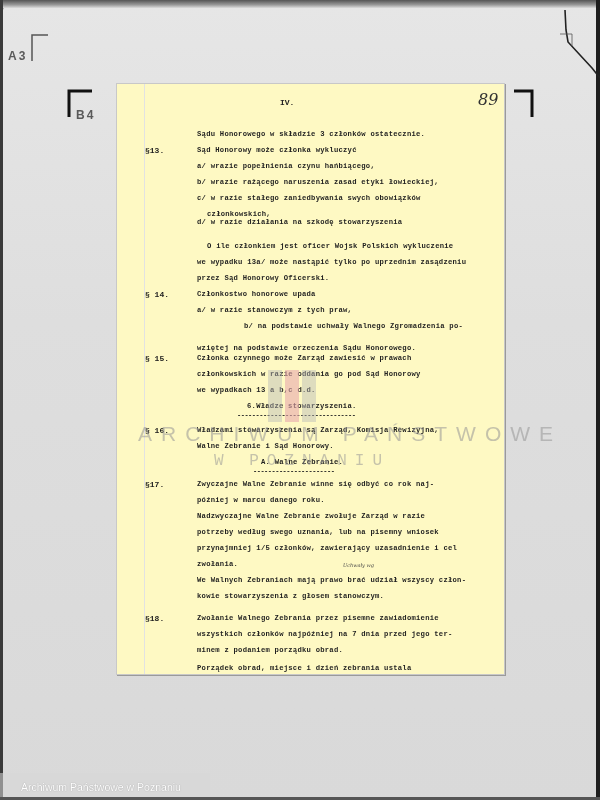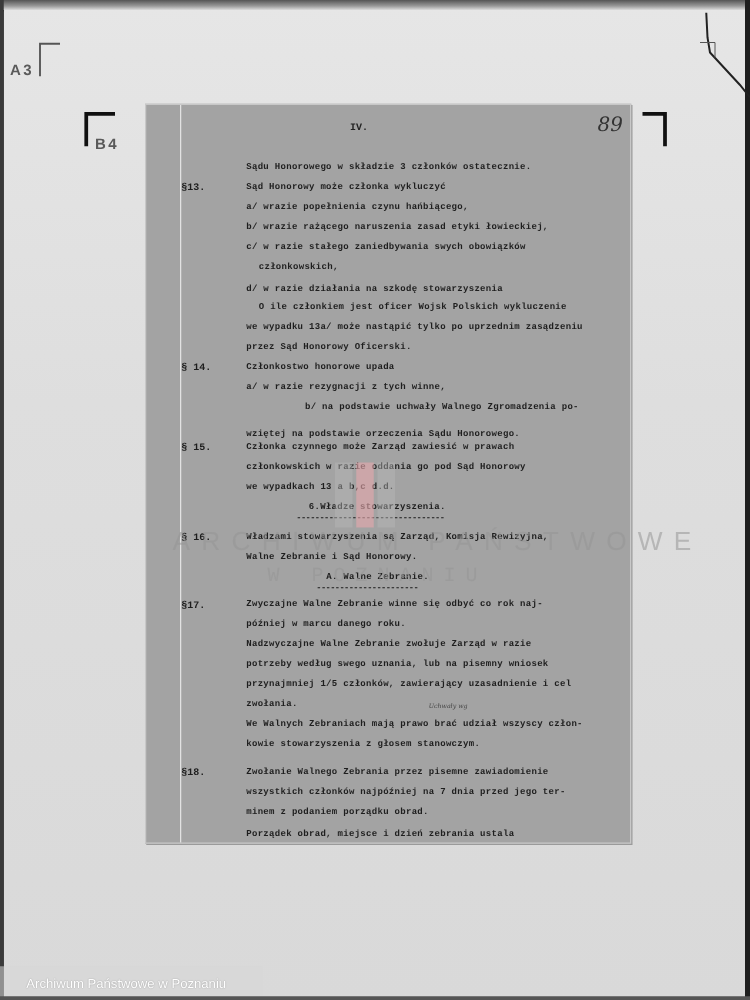--- a/index.html
+++ b/index.html
@@ -26,21 +26,21 @@
   .crack {
     position: absolute; left: 560px; top: 10px; width: 40px; height: 70px;
   }
   .marker {
     position: absolute; font-family: "Liberation Sans", sans-serif; font-weight: bold;
     color: #5a5a5a; font-size: 12px; letter-spacing: 2px;
   }
   .bracket { position: absolute; }
   .sheet {
     position: absolute; left: 116px; top: 83px; width: 387px; height: 590px;
-    background: #a3a3a3;
+    background: #fef9c3;
     border: 1px solid #c8c8c8;
     box-shadow: 1px 1px 0 #9a9a9a;
   }
   .sheet-inner-line {
     position: absolute; left: 27px; top: 0; width: 1px; height: 100%; background: #e2e2e2;
   }
   .page-num {
     position: absolute; left: 163px; top: 14px; font-size: 8px; font-weight: bold; color: #222;
   }
   .hand-num {
@@ -107,27 +107,27 @@
   <div class="page-num">IV.</div>
   <div class="hand-num">89</div>
   <div id="lines">
       <div class="line" style="left: 80px; top: 46px;">Sądu Honorowego w składzie 3 członków ostatecznie.</div>
       <div class="para" style="left: 28px; top: 62px;">§13.</div>
       <div class="line" style="left: 80px; top: 62px;">Sąd Honorowy może członka wykluczyć</div>
       <div class="line" style="left: 80px; top: 78px;">a/ wrazie popełnienia czynu hańbiącego,</div>
       <div class="line" style="left: 80px; top: 94px;">b/ wrazie rażącego naruszenia zasad etyki łowieckiej,</div>
       <div class="line" style="left: 80px; top: 110px;">c/ w razie stałego zaniedbywania swych obowiązków</div>
       <div class="line" style="left: 90px; top: 126px;">członkowskich,</div>
-      <div class="line" style="left: 80px; top: 144px;">d/ w razie działania na szkodę stowarzyszenia</div>
+      <div class="line" style="left: 80px; top: 134px;">d/ w razie działania na szkodę stowarzyszenia</div>
       <div class="line" style="left: 90px; top: 158px;">O ile członkiem jest oficer Wojsk Polskich wykluczenie</div>
       <div class="line" style="left: 80px; top: 174px;">we wypadku 13a/ może nastąpić tylko po uprzednim zasądzeniu</div>
       <div class="line" style="left: 80px; top: 190px;">przez Sąd Honorowy Oficerski.</div>
       <div class="para" style="left: 28px; top: 206px;">§ 14.</div>
       <div class="line" style="left: 80px; top: 206px;">Członkostwo honorowe upada</div>
-      <div class="line" style="left: 80px; top: 222px;">a/ w razie rezygnacji z tych winne,</div>
+      <div class="line" style="left: 80px; top: 222px;">a/ w razie stanowczym z tych praw,</div>
       <div class="line" style="left: 80px; top: 238px; padding-left: 47px;">b/ na podstawie uchwały Walnego Zgromadzenia po-</div>
       <div class="line" style="left: 80px; top: 250px; margin-top: 10px;">wziętej na podstawie orzeczenia Sądu Honorowego.</div>
       <div class="para" style="left: 28px; top: 270px;">§ 15.</div>
       <div class="line" style="left: 80px; top: 270px;">Członka czynnego może Zarząd zawiesić w prawach</div>
       <div class="line" style="left: 80px; top: 286px;">członkowskich w razie oddania go pod Sąd Honorowy</div>
       <div class="line" style="left: 80px; top: 302px;">we wypadkach 13 a b,c d.d.</div>
       <div class="line" style="left: 130px; top: 318px;">6.Władze stowarzyszenia.</div>
       <div class="para" style="left: 28px; top: 342px;">§ 16.</div>
       <div class="line" style="left: 80px; top: 342px;">Władzami stowarzyszenia są Zarząd, Komisja Rewizyjna,</div>
       <div class="line" style="left: 80px; top: 358px;">Walne Zebranie i Sąd Honorowy.</div>

